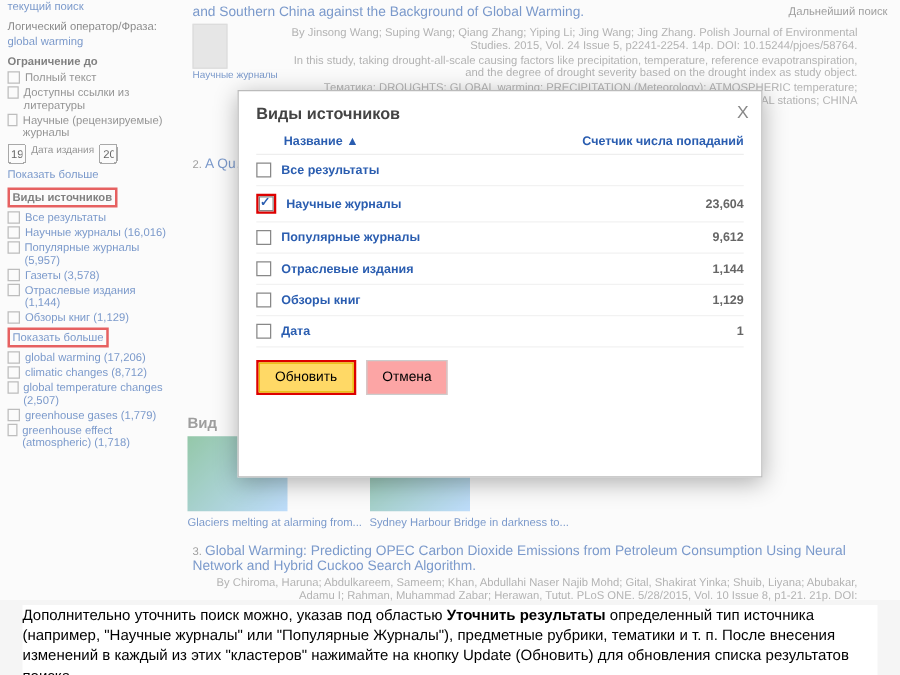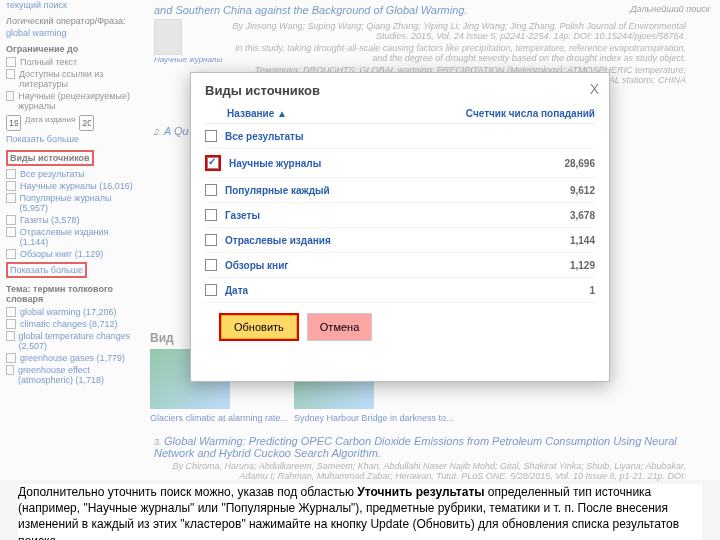--- a/index.html
+++ b/index.html
@@ -9,37 +9,37 @@
   .sidebar .sec { margin-bottom: 6px; }
   .sidebar .label { color: #444; margin-bottom: 2px; }
   .sidebar .blue { color: #2a5db0; }
   .sidebar .hdr { font-weight: bold; color: #333; margin: 6px 0 3px; }
   .sidebar .row { display: flex; gap: 4px; margin: 2px 0; }
   .sidebar .cb { width: 10px; height: 10px; border: 1px solid #999; background: #fff; display: inline-block; }
   .sidebar input[type=text] { width: 15px; font-size: 9px; padding: 1px; }
   .sidebar .link { color: #2a5db0; margin: 3px 0; }
   .redbox { border: 2px solid #d00; padding: 1px 2px; display: inline-block; }
   .main { position: absolute; left: 150px; top: 0; width: 540px; font-size: 9px; color: #666; }
-  .result { margin-bottom: 10px; padding: 4px; font-style: italic; }
+  .result { margin-bottom: 10px; padding: 4px; }
   .result .title { color: #2a5db0; font-size: 11px; }
   .result .meta { color: #888; margin: 2px 0; text-align: right; }
   .thumb { width: 28px; height: 36px; background: #ddd; border: 1px solid #ccc; display: inline-block; vertical-align: top; margin-right: 6px; }
   .pdf { color: #c00; font-size: 9px; margin-top: 2px; }
 
   .modal { position: absolute; left: 190px; top: 72px; width: 420px; height: 310px; background: #fff; border: 1px solid #bbb; box-shadow: 0 4px 18px rgba(0,0,0,0.3); font-size: 11px; color: #444; }
   .modal .close { position: absolute; right: 10px; top: 8px; color: #888; font-size: 14px; cursor: pointer; }
   .modal h3 { font-size: 13px; color: #444; padding: 10px 14px 6px; font-weight: bold; }
   .modal .tbl { padding: 0 14px; font-weight: bold; }
   .modal .thead { display: flex; justify-content: space-between; color: #2a5db0; font-size: 10px; padding: 4px 0; border-bottom: 1px solid #eee; }
   .modal .trow { display: flex; align-items: center; justify-content: space-between; padding: 6px 0; border-bottom: 1px solid #f2f2f2; font-size: 10px; }
   .modal .trow .left { display: flex; align-items: center; gap: 8px; }
   .modal .cb { width: 12px; height: 12px; border: 1px solid #888; background: #fff; display: inline-block; position: relative; }
   .modal .cb.checked::after { content: "✓"; color: #2a5db0; font-size: 10px; position: absolute; top: -2px; left: 0; }
   .modal .count { color: #666; }
-  .modal .btns { padding: 10px 28px; display: flex; gap: 8px; }
+  .modal .btns { padding: 10px 14px; display: flex; gap: 8px; }
   .modal .btn { padding: 5px 12px; border: 1px solid #ccc; background: #fca5a5; font-size: 11px; cursor: pointer; }
   .modal .btn.upd { background: #ffd966; border-color: #e6b800; }
   .modal .redframe { border: 2px solid #d00; padding: 0; }
 
   .caption { position: absolute; left: 18px; top: 484px; width: 684px; font-size: 12px; line-height: 1.35; color: #000; background: #fff; }
   .caption b { font-weight: bold; text-align: right; }
   .imgs { display:flex; gap:6px; }
   .imgc { width:80px; height:60px; background:linear-gradient(135deg,#5a7,#9cf); margin:4px 0;}
   .cap2 { color:#2a5db0; font-size:9px; }
 </style>
@@ -93,21 +93,20 @@
         <div class="row">
           <span class="cb"></span>
           <span class="blue">Отраслевые издания (1,144)</span>
         </div>
         <div class="row">
           <span class="cb"></span>
           <span class="blue">Обзоры книг (1,129)</span>
         </div>
       </div>
     <div class="link"><span class="redbox">Показать больше</span></div>
-    <div class="hdr">Тема: термин толкового словаря</div>
     <div id="thes-items">
         <div class="row">
           <span class="cb"></span>
           <span class="blue">global warming (17,206)</span>
         </div>
         <div class="row">
           <span class="cb"></span>
           <span class="blue">climatic changes (8,712)</span>
         </div>
         <div class="row">
@@ -145,21 +144,21 @@
     <div class="result" style="margin-top:20px">
       <span class="blue">2.</span>
       <span class="title">A Qu…</span>
     </div>
     <div style="height:180px"></div>
     <div>
       <div class="blue" style="font-size:12px;font-weight:bold">Вид</div>
       <div class="imgs">
         <div>
             <div class="imgc"></div>
-            <div class="cap2">Glaciers climatic at alarming rate...</div>
+            <div class="cap2">Glaciers melting at alarming from...</div>
           </div>
         <div>
             <div class="imgc"></div>
             <div class="cap2">Sydney Harbour Bridge in darkness to...</div>
           </div>
       </div>
     </div>
     <div class="result" style="margin-top:8px">
       <span class="blue">3.</span>
       <span class="title">Global Warming: Predicting OPEC Carbon Dioxide Emissions from Petroleum Consumption Using Neural Network and Hybrid Cuckoo Search Algorithm.</span>
@@ -184,35 +183,28 @@
           </span>
           <span class="count"></span>
         </div>
         <div class="trow">
           <span class="left">
             <span class="redframe" style="display:inline-flex">
               <span class="cb checked"></span>
             </span>
             <span style="color:#2a5db0">Научные журналы</span>
           </span>
-          <span class="count">28,696</span>
-        </div>
-        <div class="trow">
-          <span class="left">
-            <span class="cb"></span>
-            <span style="color:#2a5db0">Популярные каждый</span>
+          <span class="count">23,604</span>
+        </div>
+        <div class="trow">
+          <span class="left">
+            <span class="cb"></span>
+            <span style="color:#2a5db0">Популярные журналы</span>
           </span>
           <span class="count">9,612</span>
-        </div>
-        <div class="trow">
-          <span class="left">
-            <span class="cb"></span>
-            <span style="color:#2a5db0">Газеты</span>
-          </span>
-          <span class="count">3,678</span>
         </div>
         <div class="trow">
           <span class="left">
             <span class="cb"></span>
             <span style="color:#2a5db0">Отраслевые издания</span>
           </span>
           <span class="count">1,144</span>
         </div>
         <div class="trow">
           <span class="left">

